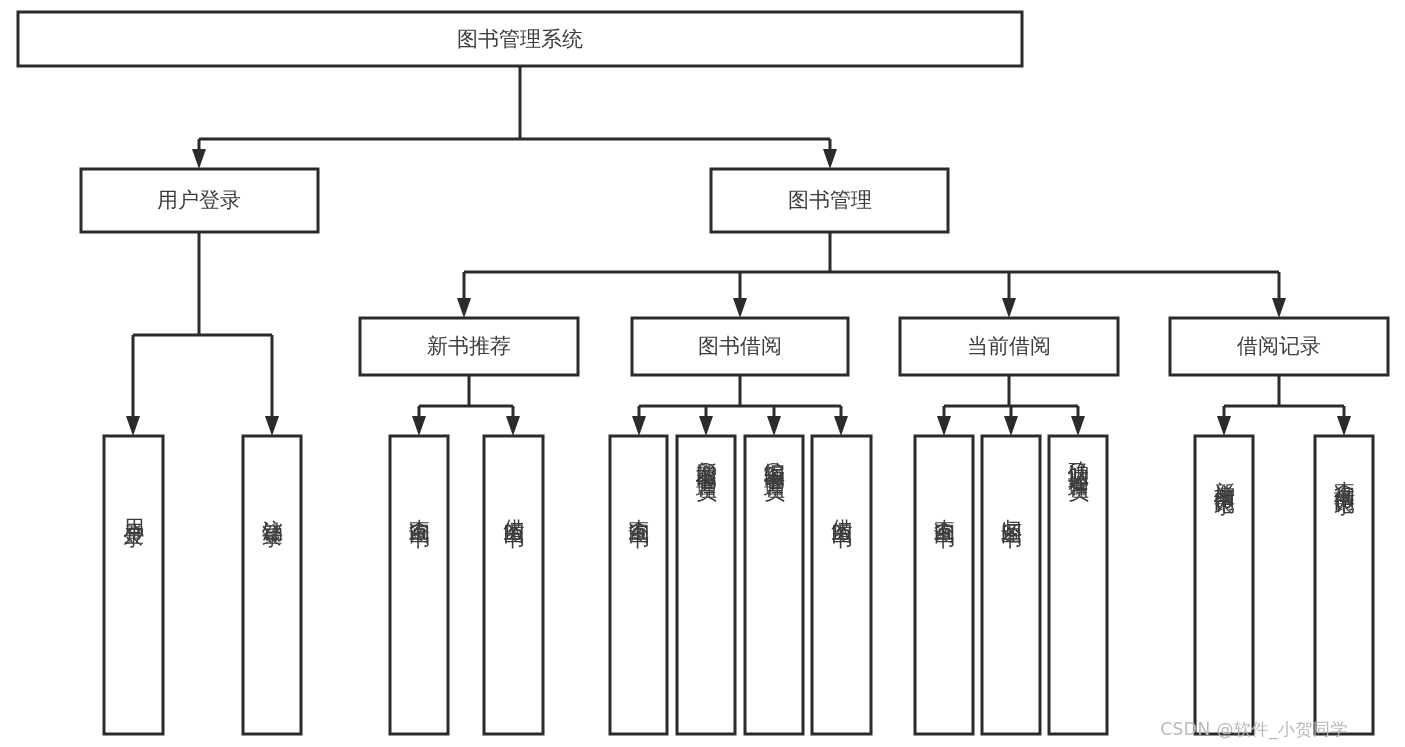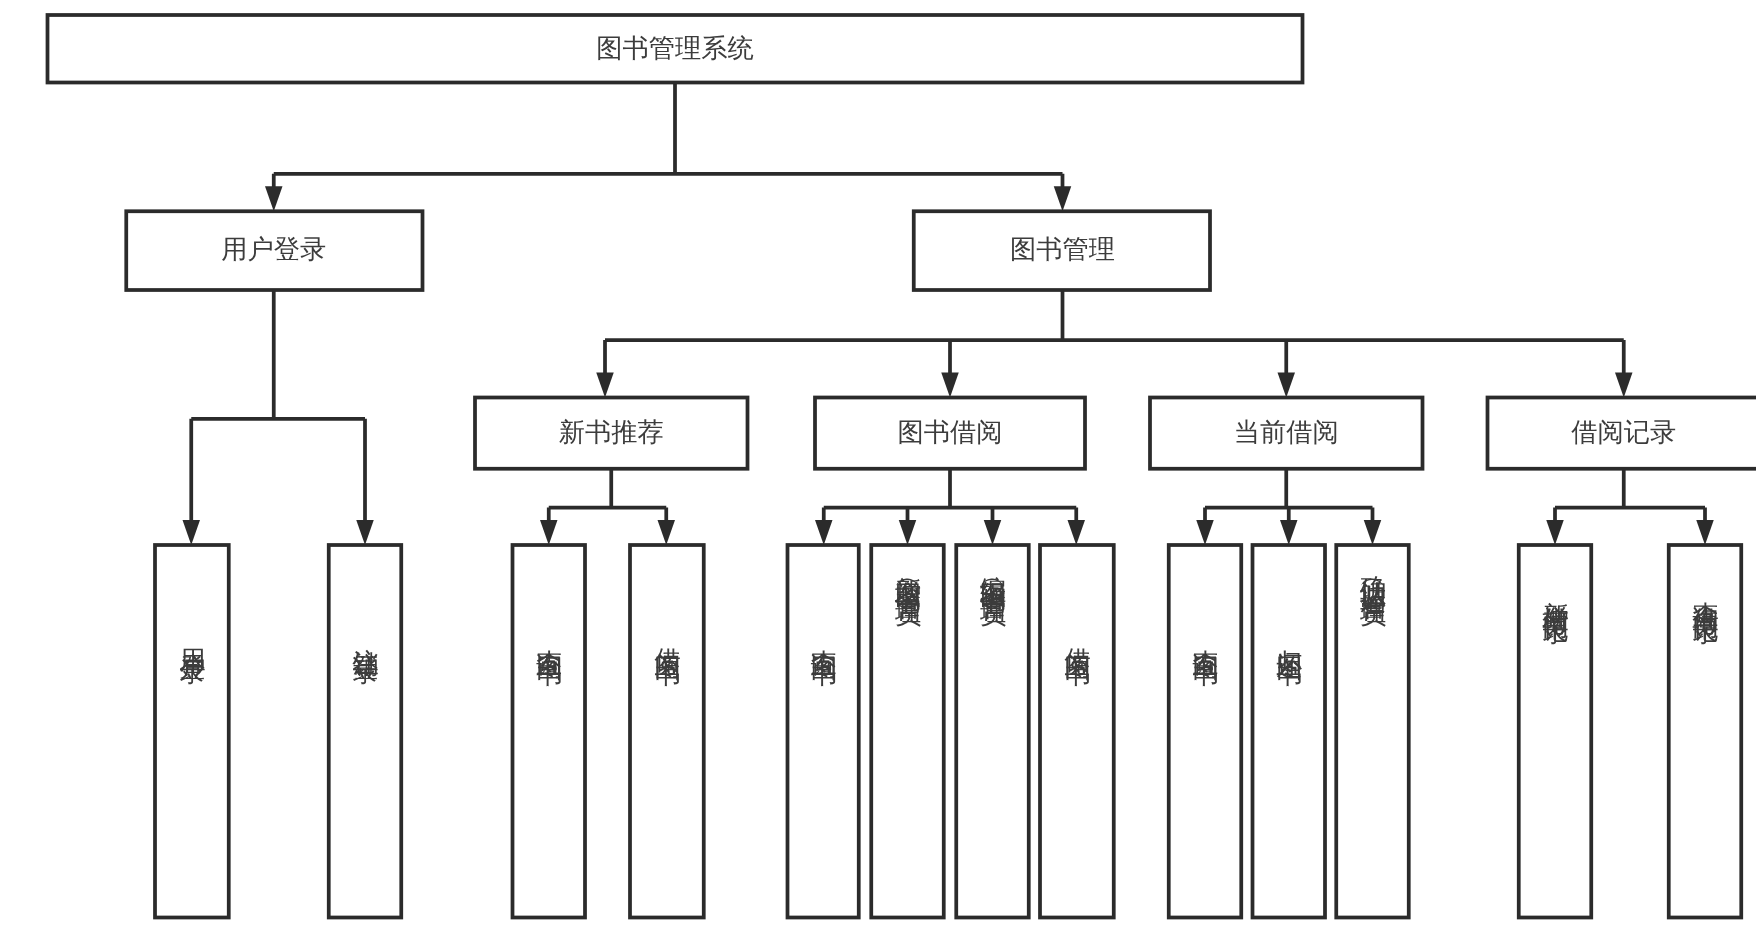--- a/index.html
+++ b/index.html
@@ -11,21 +11,20 @@
     width: 1405px;
     height: 747px;
     font-family: "DejaVu Sans", "Liberation Sans", sans-serif;
     overflow: hidden;
     position: relative;
   }
   #diagram-root {
     position: relative;
     width: 1356px;
     height: 747px;
-    margin-left: 20px;
   }
   svg.tree-canvas {
     position: absolute;
     top: 0;
     left: 0;
     width: 1405px;
     height: 747px;
   }
   .node-box {
     fill: #ffffff;
@@ -238,14 +237,15 @@
   <div class="leaf-label-wrap" style="left:1049px; top:436px; width:58px; height:298px;">
     <span class="leaf-label-v" style="margin-top:8px;">确认归还（管理员）</span>
   </div>
   <div class="leaf-label-wrap" style="left:1195px; top:436px; width:58px; height:298px;">
     <span class="leaf-label-v" style="margin-top:28px;">新增借阅记录</span>
   </div>
   <div class="leaf-label-wrap" style="left:1315px; top:436px; width:58px; height:298px;">
     <span class="leaf-label-v" style="margin-top:28px;">查询借阅记录</span>
   </div>
 
+  <div class="watermark">CSDN @软件_小贺同学</div>
 
 </div>
 
 </body></html>

